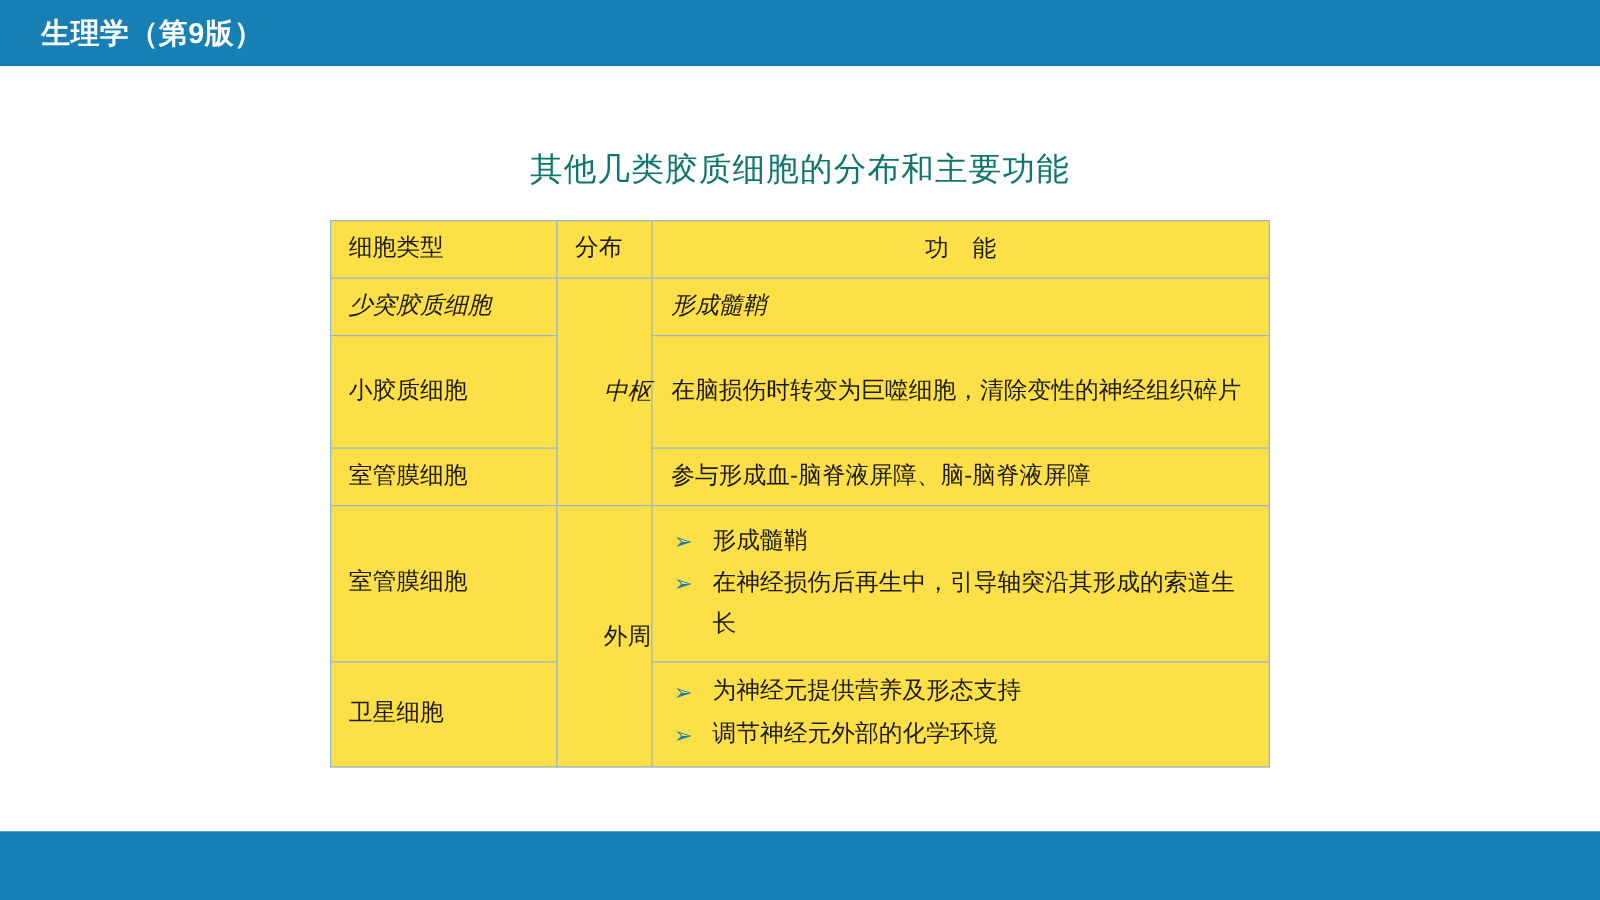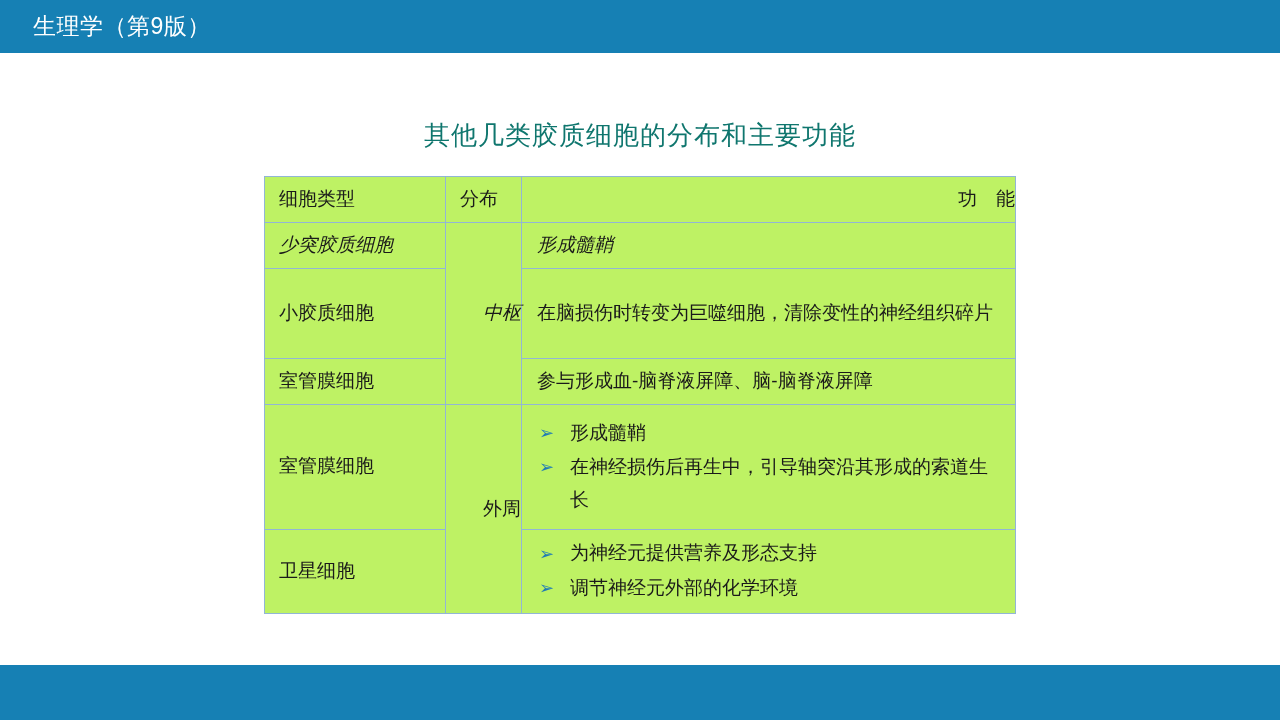--- a/index.html
+++ b/index.html
@@ -22,21 +22,21 @@
     top: 0;
     width: 1280px;
     height: 53px;
     background: #1680b4;
   }
   .top-banner-title {
     position: absolute;
     left: 33px;
     top: 11px;
     font-size: 23px;
-    font-weight: normal;
+    font-weight: bold;
     color: #ffffff;
     letter-spacing: 0.5px;
     white-space: nowrap;
   }
   .banner-underline {
     position: absolute;
     left: 0;
     top: 53px;
     width: 1280px;
     height: 3px;
@@ -57,21 +57,21 @@
   }
 
   
   .glia-table {
     position: absolute;
     left: 264px;
     top: 176px;
     width: 751px;
     border-collapse: collapse;
     table-layout: fixed;
-    background: #bef264;
+    background: #fde047;
   }
   .glia-table td {
     border: 1px solid #92b6d5;
     vertical-align: middle;
     color: #1a1a1a;
     font-size: 19px;
     padding: 0;
   }
   .col-type   { width: 181px; }
   .col-dist   { width: 76px;  }
@@ -83,21 +83,21 @@
   }
   .cell-pad-func {
     padding: 7px 12px 7px 15px;
     line-height: 1.62;
   }
   .cell-center {
     text-align: right;
     padding: 7px 0;
   }
   .hdr-func {
-    text-align: right;
+    text-align: center;
     padding: 7px 0;
   }
 
   .row-h     { height: 42px;  }
   .row-tall1 { height: 42px; font-style: italic;  }
   .row-tall2 { height: 90px;  }
   .row-tall3 { height: 46px;  }
   .row-tall4 { height: 125px; }
   .row-tall5 { height: 84px; margin-left: 12px;  }
 

